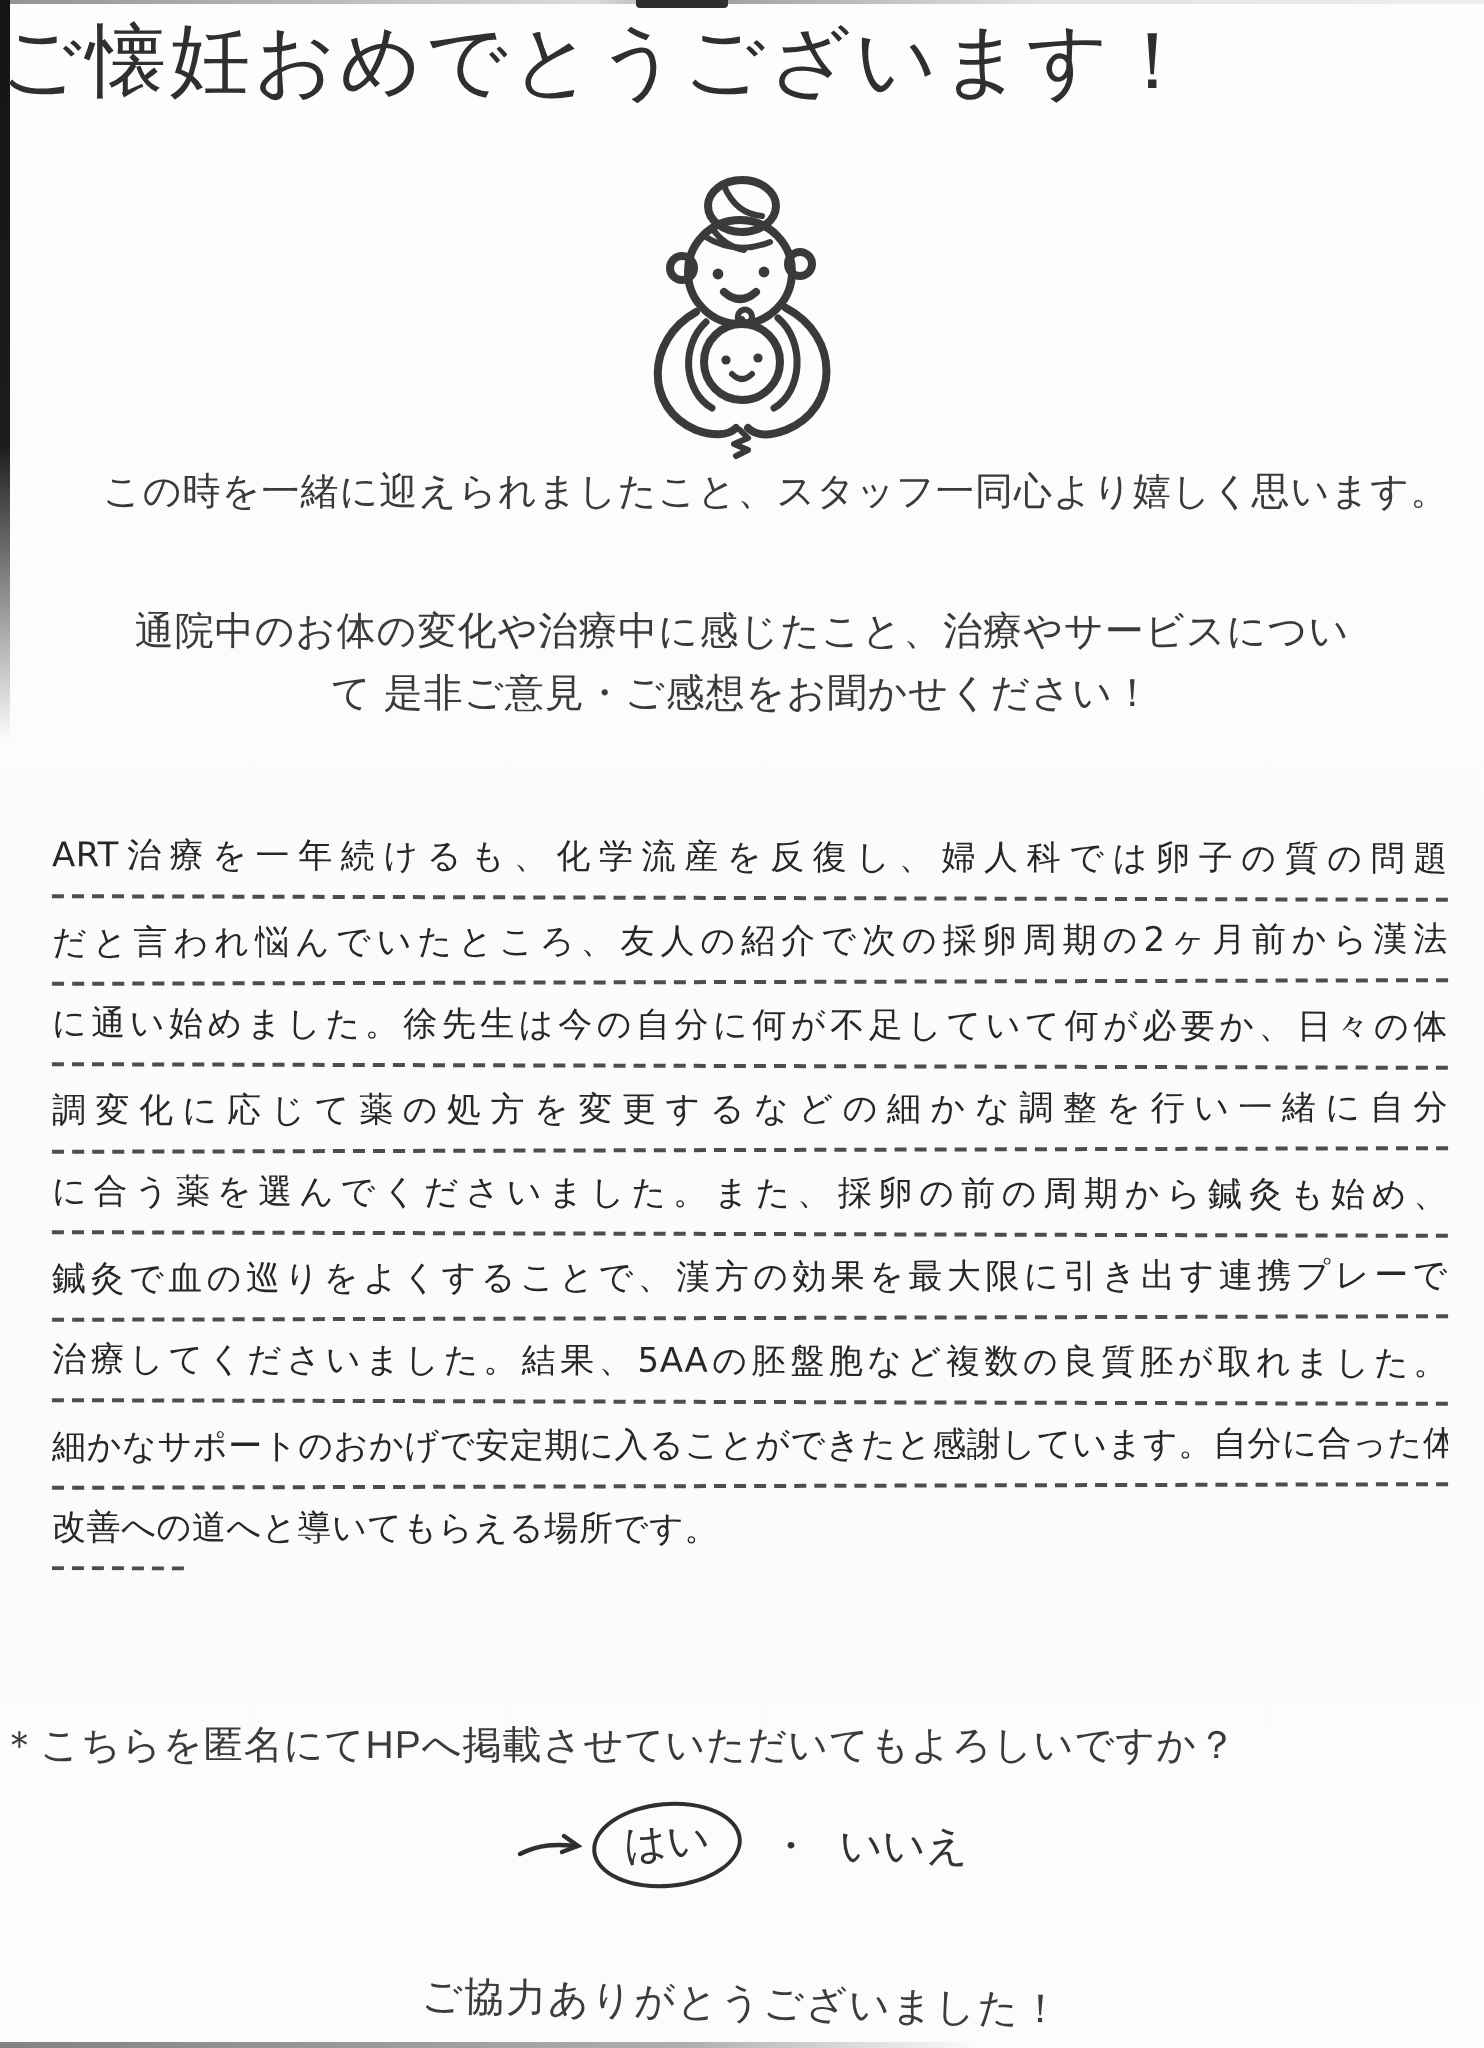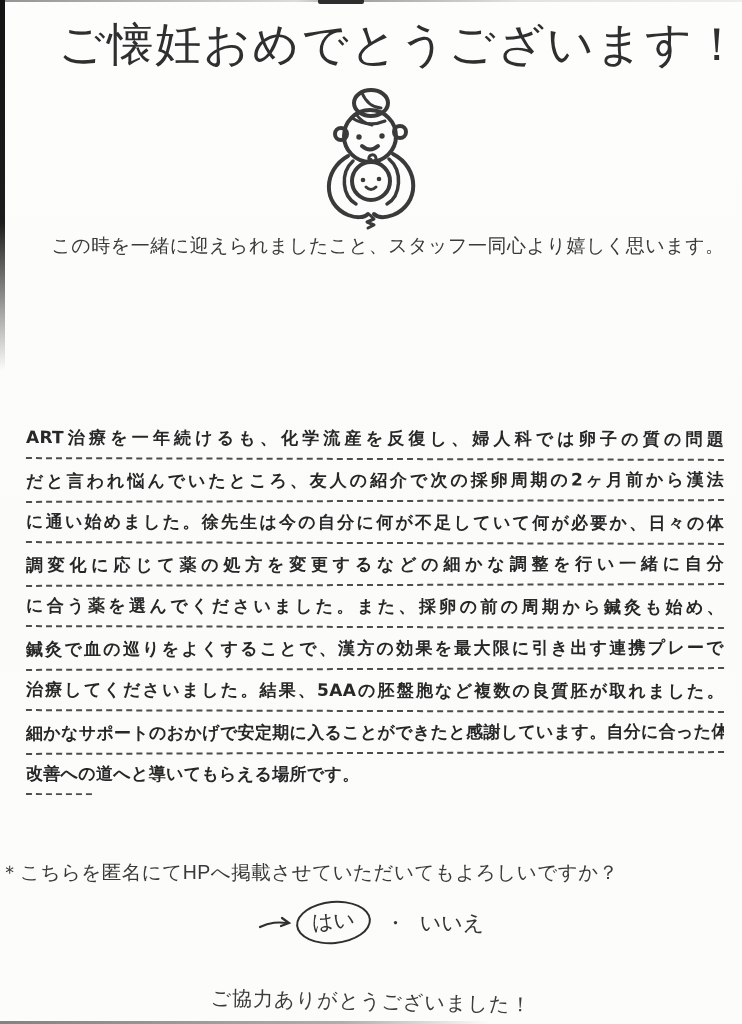--- a/index.html
+++ b/index.html
@@ -26,47 +26,46 @@
   .scan-edge-left{
     position:absolute;top:0;left:0;width:5px;height:370px;
     background:linear-gradient(180deg,#141414 0%,#1c1c1c 60%,rgba(30,30,30,0) 100%);
   }
   .scan-edge-bottom{
     position:absolute;bottom:0;left:0;width:66%;height:3px;
     background:linear-gradient(90deg,rgba(30,30,30,.55),rgba(30,30,30,.35) 70%,rgba(30,30,30,0));
   }
   
   .title{
-    position:absolute;top:14px;left:0;width:100%;
-    text-align:right;
-    font-size:46px;letter-spacing:2px;
+    position:absolute;top:3px;left:0;width:100%;
+    text-align:left;
+    font-size:40px;letter-spacing:2px;
     color:#2f2f2f;
   }
   .icon-wrap{
     position:absolute;top:84px;left:0;width:100%;
     display:flex;justify-content:center;
   }
   .intro{
     position:absolute;top:233px;left:17px;width:100%;
     text-align:center;
     font-size:19px;letter-spacing:.5px;
     color:#3a3a3a;
   }
   .request{
     position:absolute;top:301px;left:0;width:100%;
     text-align:center;
     font-size:19.5px;letter-spacing:.5px;line-height:31px;
     color:#3a3a3a;
   }
   
   .testimonial{
-    position:absolute;top:418px;left:26px;right:18px;
+    position:absolute;top:408px;left:26px;right:18px;
     color:#272727;
     font-family:"DejaVu Sans", sans-serif;
-    font-weight:bold;
   }
   .hw-line{
     position:relative;
     box-sizing:border-box;
     height:42px;
     padding-top:9px;
     font-size:17px;
     letter-spacing:.3px;
     white-space:nowrap;
     overflow:hidden;
@@ -160,20 +159,24 @@
       <circle cx="83" cy="95" r="2.3" fill="#3a3a3a" stroke="none"></circle>
 
       <path d="M70,103 q5,5 10,0" stroke-width="3"></path>
 
       <path d="M74,131 l4,4 l-7,3 l7,3 l-6,3" stroke-width="3"></path>
     </svg>
   </div>
 
   <div class="intro">この時を一緒に迎えられましたこと、スタッフ一同心より嬉しく思います。</div>
 
+  <div class="request">
+    <div>通院中のお体の変化や治療中に感じたこと、治療やサービスについ</div>
+    <div>て 是非ご意見・ご感想をお聞かせください！</div>
+  </div>
 
   <div class="testimonial">
     <div class="hw-line">ART治療を一年続けるも、化学流産を反復し、婦人科では卵子の質の問題</div>
     <div class="hw-line">だと言われ悩んでいたところ、友人の紹介で次の採卵周期の2ヶ月前から漢法</div>
     <div class="hw-line">に通い始めました。徐先生は今の自分に何が不足していて何が必要か、日々の体</div>
     <div class="hw-line">調変化に応じて薬の処方を変更するなどの細かな調整を行い一緒に自分</div>
     <div class="hw-line">に合う薬を選んでくださいました。また、採卵の前の周期から鍼灸も始め、</div>
     <div class="hw-line">鍼灸で血の巡りをよくすることで、漢方の効果を最大限に引き出す連携プレーで</div>
     <div class="hw-line">治療してくださいました。結果、5AAの胚盤胞など複数の良質胚が取れました。</div>
     <div class="hw-line">細かなサポートのおかげで安定期に入ることができたと感謝しています。自分に合った体質</div>

